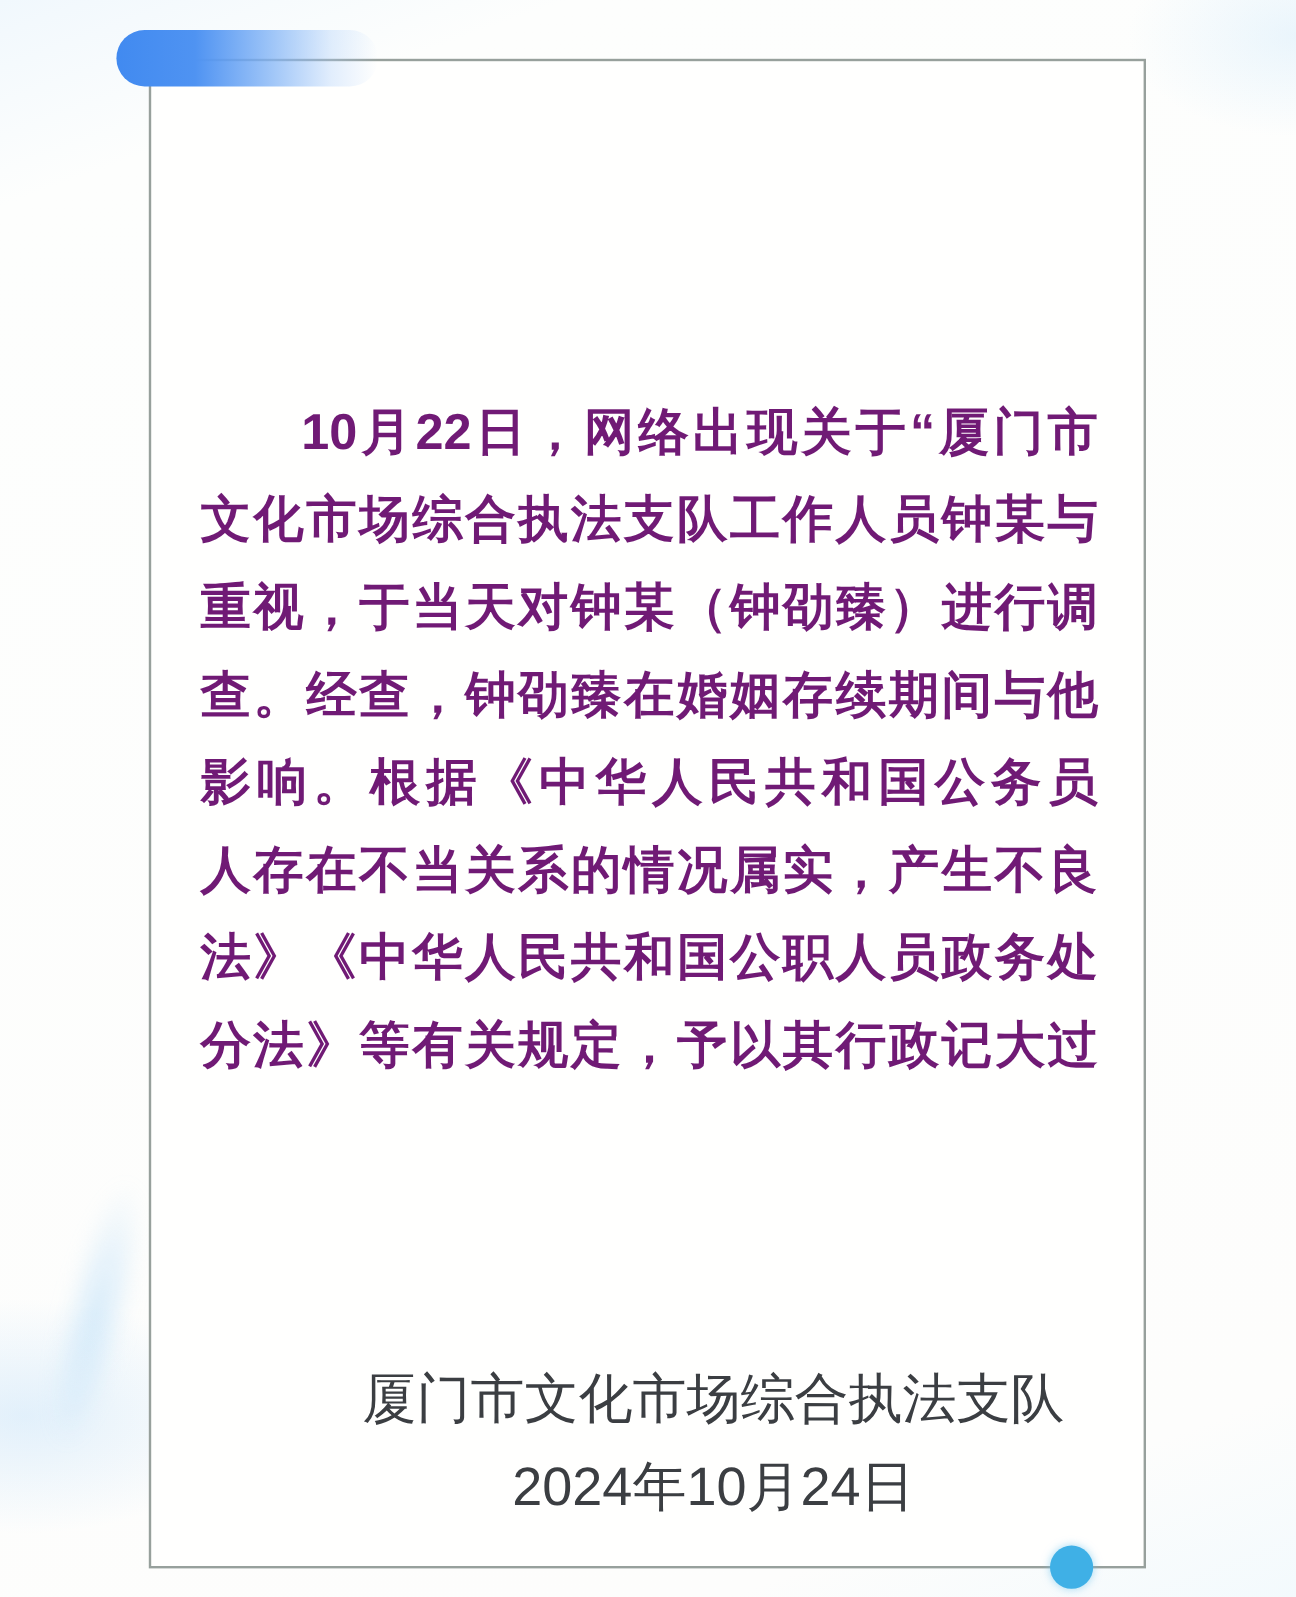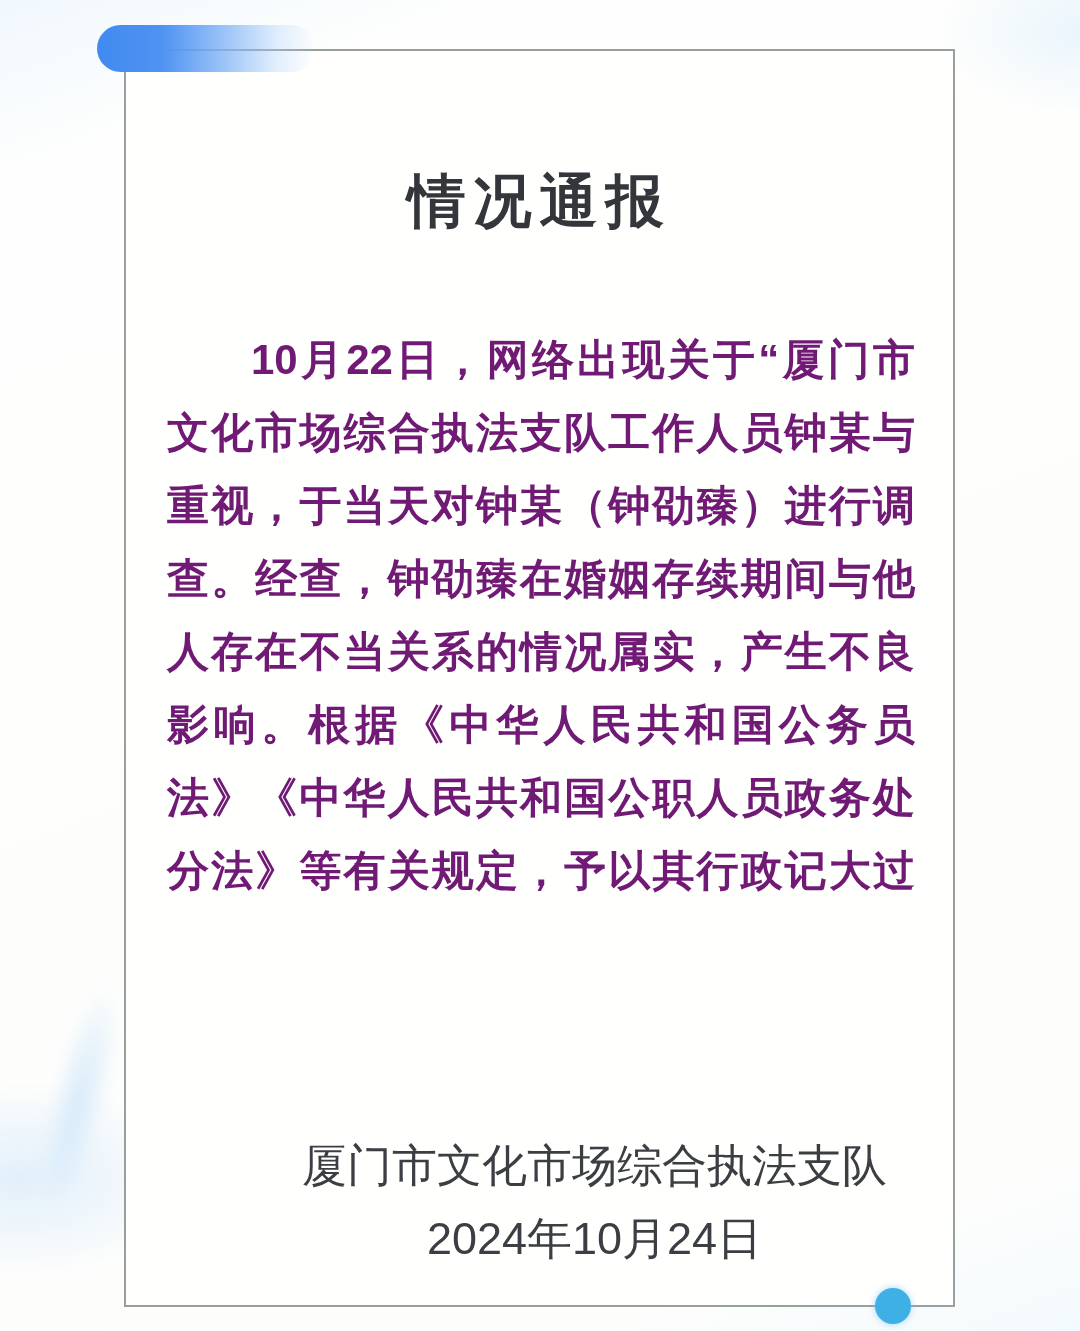--- a/index.html
+++ b/index.html
@@ -112,29 +112,28 @@
     line-height: 73px;
     color: #3b3e42;
   }
 </style>
 </head>
 <body>
 
 <div class="streak"></div>
 
 <div class="card">
-  <div class="title">情况通报</div>
 
   <div class="body-text">
     <div class="body-line just first">10月22日，网络出现关于“厦门市</div>
     <div class="body-line just">文化市场综合执法支队工作人员钟某与</div>
     <div class="body-line just">重视，于当天对钟某（钟劭臻）进行调</div>
     <div class="body-line just">查。经查，钟劭臻在婚姻存续期间与他</div>
+    <div class="body-line just">影响。根据《中华人民共和国公务员</div>
     <div class="body-line just">人存在不当关系的情况属实，产生不良</div>
-    <div class="body-line just">影响。根据《中华人民共和国公务员</div>
     <div class="body-line just">法》《中华人民共和国公职人员政务处</div>
     <div class="body-line just">分法》等有关规定，予以其行政记大过</div>
   </div>
 
   <div class="sig-block">
     <div>厦门市文化市场综合执法支队</div>
     <div>2024年10月24日</div>
   </div>
 </div>
 

